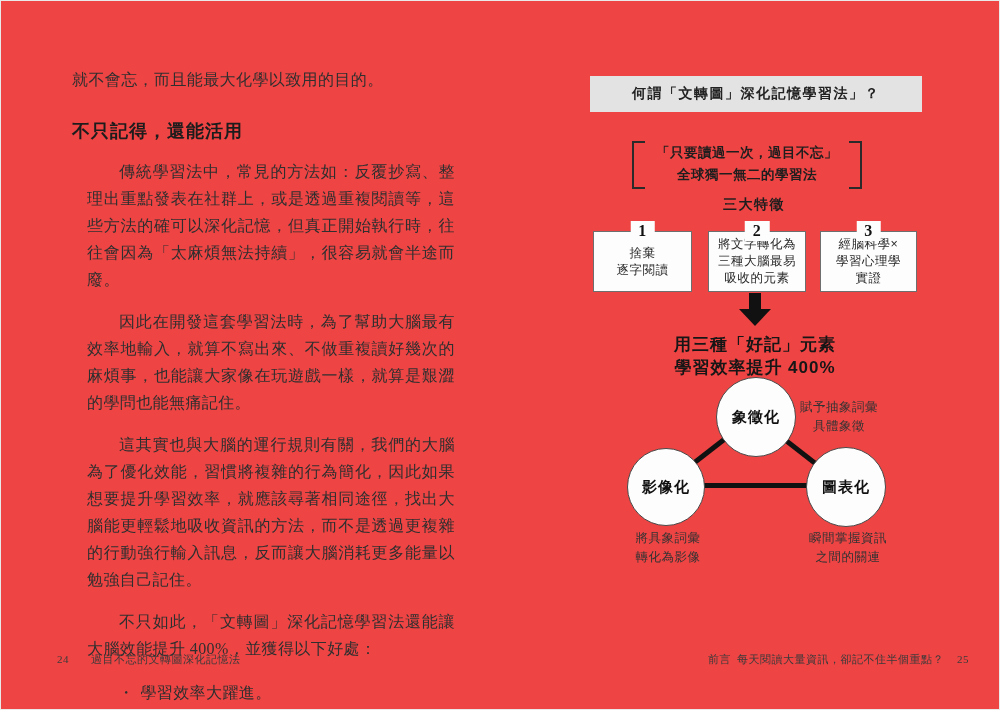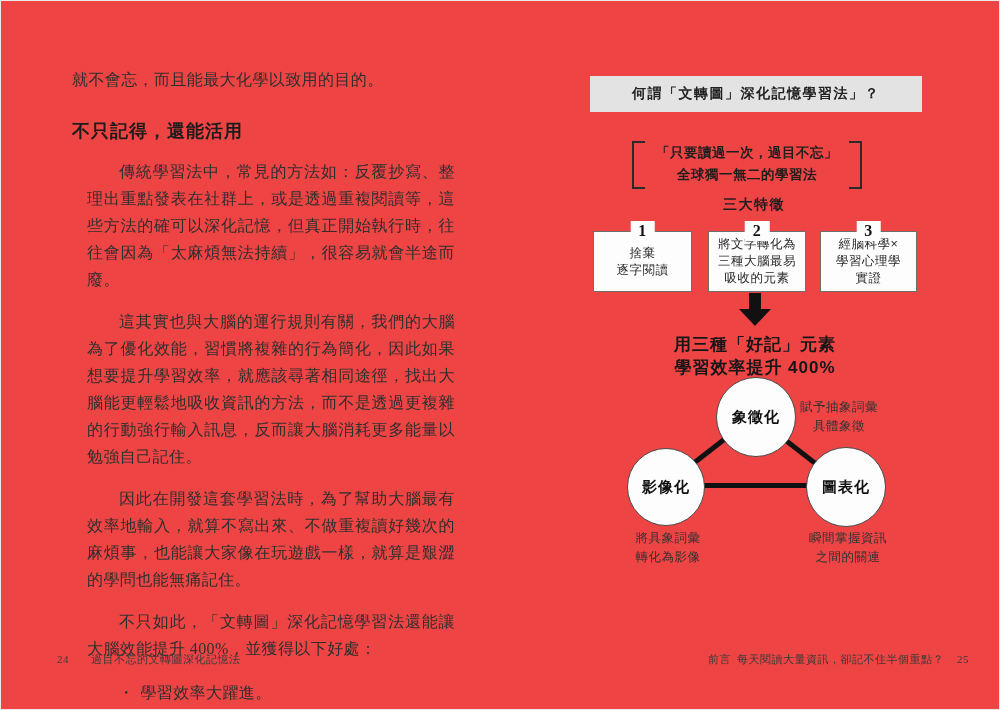--- a/index.html
+++ b/index.html
@@ -88,22 +88,22 @@
 </style>
 </head>
 <body>
 
 <div class="page">
 
   <section class="lp">
     <p class="cont">就不會忘，而且能最大化學以致用的目的。</p>
     <h2 class="heading">不只記得，還能活用</h2>
     <p class="body">傳統學習法中，常見的方法如：反覆抄寫、整理出重點發表在社群上，或是透過重複閱讀等，這些方法的確可以深化記憶，但真正開始執行時，往往會因為「太麻煩無法持續」，很容易就會半途而廢。</p>
+    <p class="body">因此在開發這套學習法時，為了幫助大腦最有效率地輸入，就算不寫出來、不做重複讀好幾次的麻煩事，也能讓大家像在玩遊戲一樣，就算是艱澀的學問也能無痛記住。</p>
     <p class="body">這其實也與大腦的運行規則有關，我們的大腦為了優化效能，習慣將複雜的行為簡化，因此如果想要提升學習效率，就應該尋著相同途徑，找出大腦能更輕鬆地吸收資訊的方法，而不是透過更複雜的行動強行輸入訊息，反而讓大腦消耗更多能量以勉強自己記住。</p>
-    <p class="body">因此在開發這套學習法時，為了幫助大腦最有效率地輸入，就算不寫出來、不做重複讀好幾次的麻煩事，也能讓大家像在玩遊戲一樣，就算是艱澀的學問也能無痛記住。</p>
     <p class="body">不只如此，「文轉圖」深化記憶學習法還能讓大腦效能提升 400%，並獲得以下好處：</p>
     <ul class="bullets">
       <li><span class="marker">・</span><span>學習效率大躍進。</span></li>
       <li><span class="marker">・</span><span>提升大腦效能，工作效率升級。</span></li>
     </ul>
   </section>
   <footer class="footer-left">
     <span>24</span><span class="bk">過目不忘的文轉圖深化記憶法</span>
   </footer>
 

